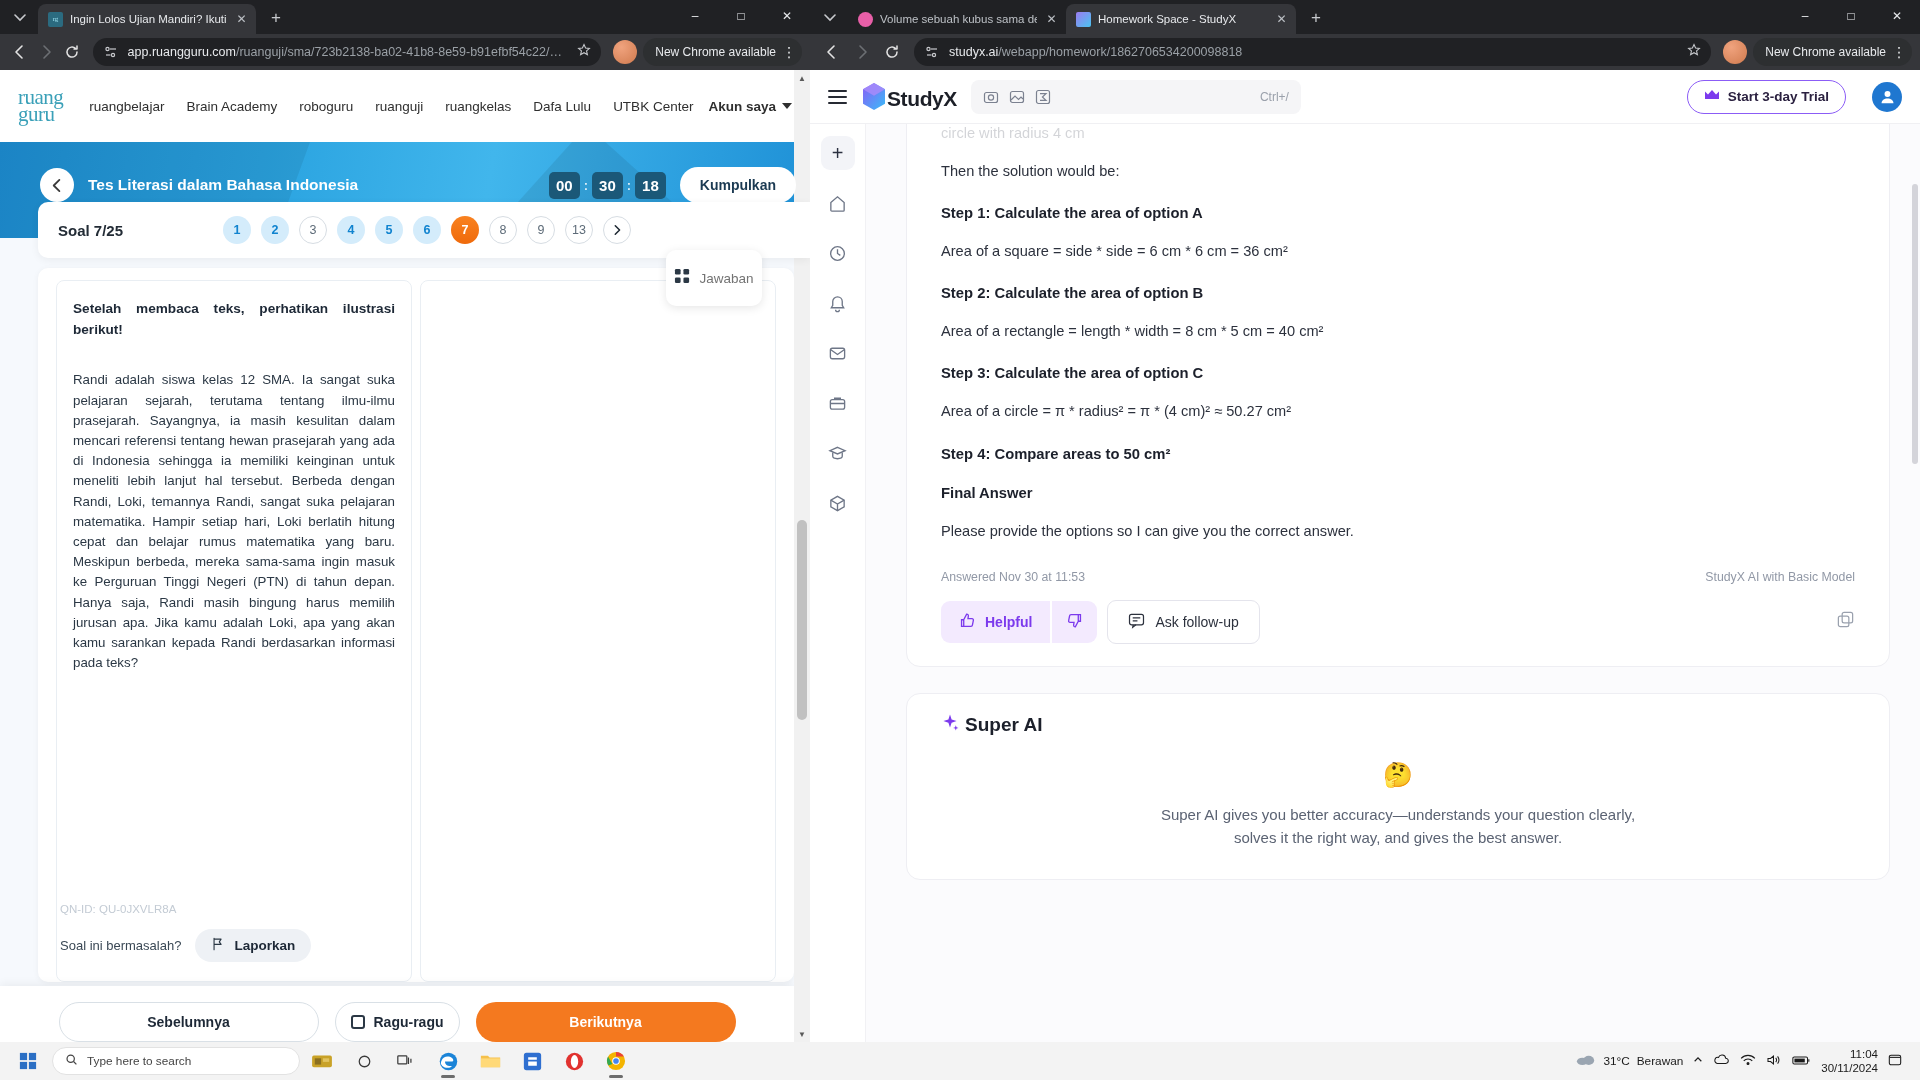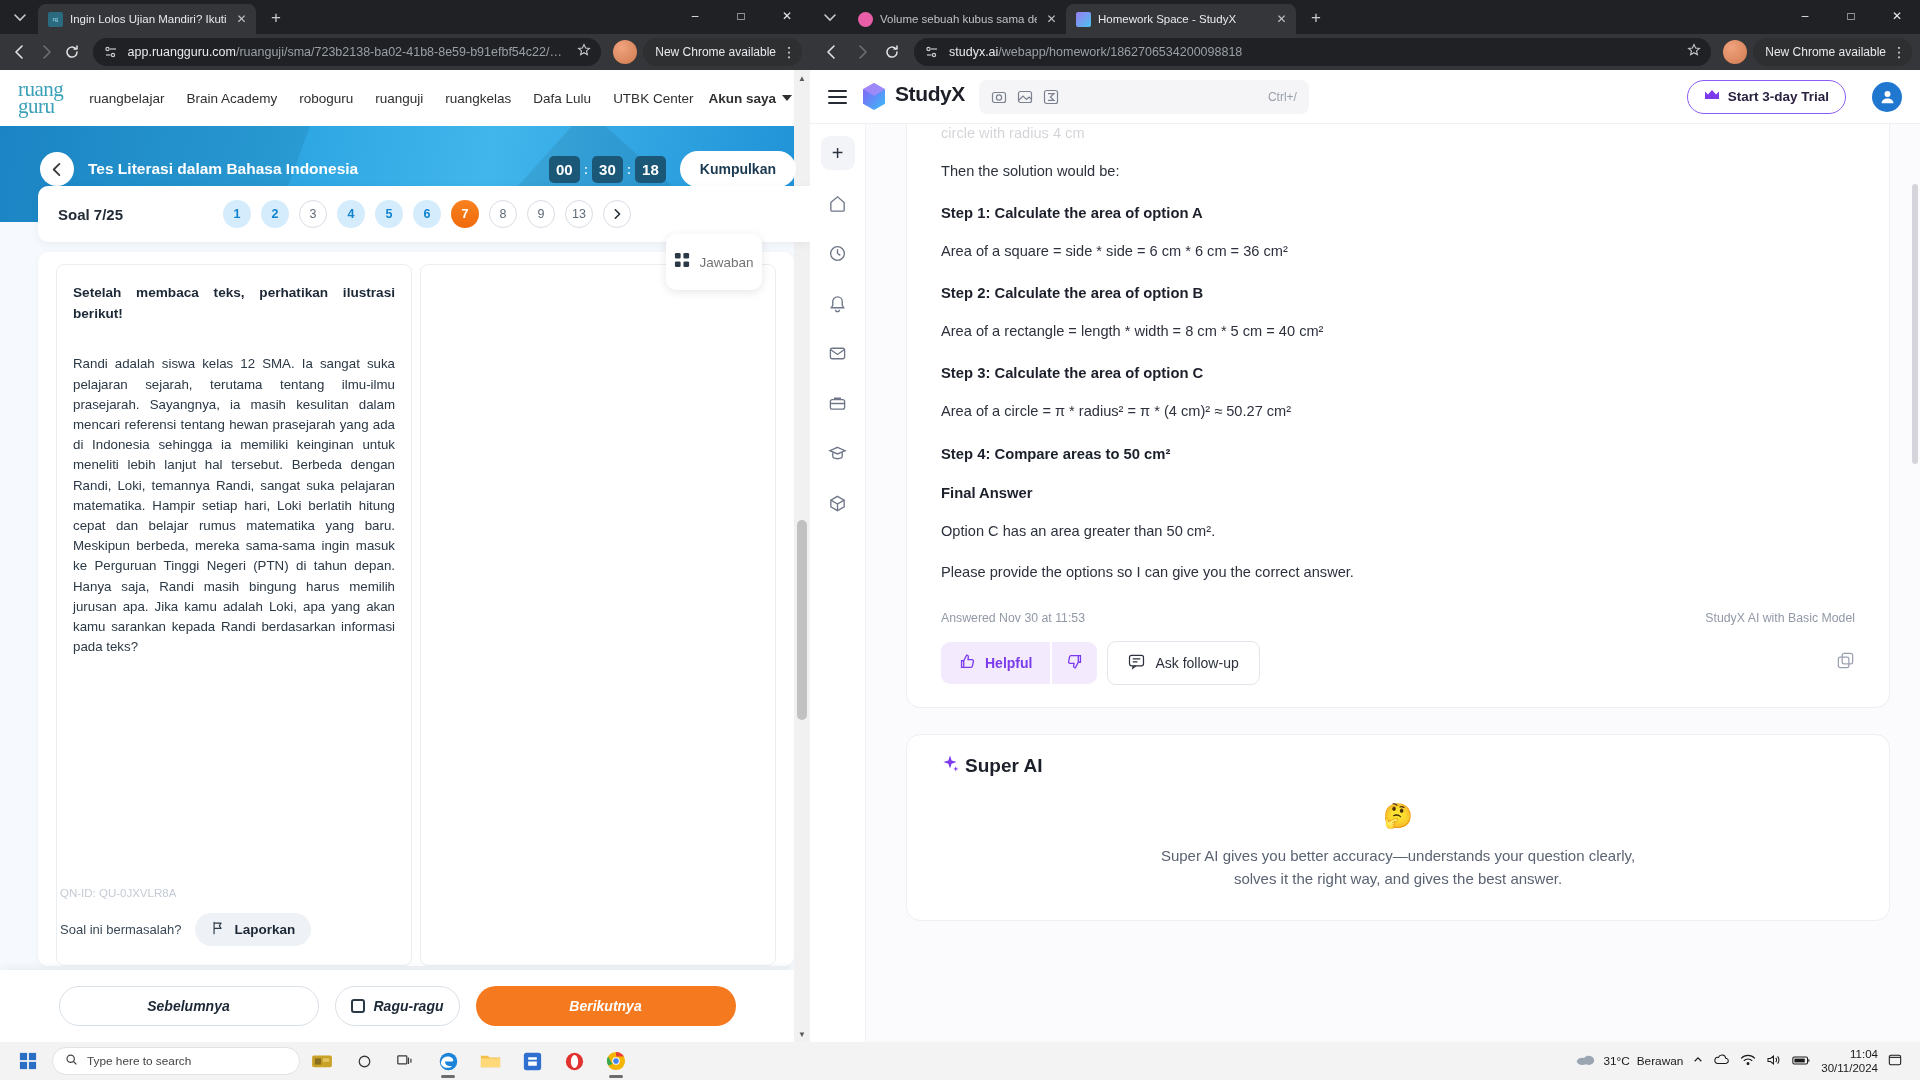--- a/index.html
+++ b/index.html
@@ -43,21 +43,21 @@
   .urlbox .urltext { font-size: 12.5px; color: #9aa0a6; white-space: nowrap; overflow: hidden; text-overflow: ellipsis; }
   .urlbox .urltext b { color: #e8eaed; font-weight: 400; }
   .urlbox .star { margin-left: auto; color: #c8cace; flex: 0 0 14px; }
   .avatarb { width: 24px; height: 24px; border-radius: 50%; background: radial-gradient(circle at 35% 30%, #f0a37e, #d07a4e); flex: 0 0 24px; margin: 0 4px;}
   .newchrome { height: 28px; border-radius: 14px; background: #2d2f31; display:flex; align-items:center; gap:6px; padding: 0 6px 0 12px; font-size: 12px; color: #e8eaed; white-space: nowrap;}
   .kebab { color: #e8eaed; font-size: 14px; line-height: 1; letter-spacing: 0; }
 
   .viewport { position: absolute; left: 0; right: 0; top: 70px; bottom: 0; background: #fff; overflow: hidden; }
 
   
-  .rg-nav { height: 56px; background: #fff; display: flex; align-items: center; padding: 0 18px; gap: 0px; }
+  .rg-nav { height: 72px; background: #fff; display: flex; align-items: center; padding: 0 18px; gap: 0px; }
   .rg-logo { font-size: 21px; line-height: 0.82; color: #3aa0b8; font-family: "Liberation Serif", serif; letter-spacing: -0.5px; margin-right: 26px;}
   .rg-logo span { display: block; }
   .rg-links { display: flex; align-items: center; gap: 22px; font-size: 13.5px; color: #2f2f2f; }
   .rg-account { margin-left: auto; display: flex; align-items: center; gap: 6px; font-size: 13.5px; color: #2f2f2f; font-weight: 600; }
   .caret { width: 0; height: 0; border-left: 5px solid transparent; border-right: 5px solid transparent; border-top: 6px solid #2f2f2f; }
 
   .rg-hero {
     position: relative; height: 96px;
     background: linear-gradient(100deg,#1e8fd4 0%, #2aa3e0 32%, #41b6ec 60%, #1e90d6 100%);
     overflow: hidden;
@@ -87,36 +87,36 @@
 
   .qscroll { position:absolute; left:38px; right:16px; top:30px; bottom:76px; background:#fff; border-radius:10px; overflow:hidden; box-shadow: 0 1px 6px rgba(0,0,0,.05);}
   .qcols { display:flex; padding: 12px 18px 0 18px; gap: 8px; height: 100%;}
   .qcol { flex: 1 1 50%; border:1px solid #e9eef3; border-radius:8px; padding: 18px 16px; font-size:13.3px; color:#2b3845; line-height:1.52; }
   .qcol.left { text-align: justify; }
   .qcol h4 { font-size:13.6px; font-weight:700; color:#1d2836; margin-bottom: 30px; text-align: justify; }
   .qnid { font-size:11.5px; color:#c3cbd4; padding: 8px 0 0 22px; }
   .reportrow { display:flex; align-items:center; gap: 14px; padding: 14px 0 0 22px; font-size:13px; color:#3a4855;text-align:right;}
   .reportbtn { background:#eef1f5; border-radius:20px; padding: 8px 16px; display:flex; align-items:center; gap:9px; font-weight:700; font-size:13.5px; color:#1d2836;}
 
-  .rg-footer { position:absolute; left:0; right:16px; bottom:0; height:72px; background:#fff; display:flex; align-items:center; justify-content:center; gap:16px; box-shadow: 0 -2px 9px rgba(0,0,0,.06); font-style: italic;}
+  .rg-footer { position:absolute; left:0; right:16px; bottom:0; height:72px; background:#fff; display:flex; align-items:center; justify-content:center; gap:16px; box-shadow: 0 -2px 9px rgba(0,0,0,.06);}
   .fbtn { height:40px; border-radius:22px; display:flex; align-items:center; justify-content:center; font-size:14px; font-weight:600;}
   .fbtn.ghost { width: 260px; border:1px solid #d9e0e6; color:#1d2836; }
   .fbtn.ragu { width: 125px; border:1px solid #d9e0e6; color:#1d2836; gap:9px; }
   .ragubox { width:14px; height:14px; border:2px solid #2b3845; border-radius:3px; }
   .fbtn.primary { width: 260px; background:#f4791f; color:#fff; font-weight:700;}
 
   .rg-scrollbar { position:absolute; right:0; top:0; width:16px; bottom:0; background:#f1f1f1; }
   .rg-scrollbar .thumb { position:absolute; left:3px; width:10px; border-radius:5px; background:#c1c1c1; top: 450px; height: 200px;}
   .sb-arrow { position:absolute; left:0; width:16px; height:16px; display:flex; align-items:center; justify-content:center; color:#5a5a5a; font-size:8px;}
 
   
   .sx-top { height: 54px; background:#fff; display:flex; align-items:center; padding: 0 18px; gap: 14px; border-bottom:1px solid #f0f0f3; }
   .burger { display:flex; flex-direction:column; gap:4px; width:19px; }
   .burger i { display:block; height:2px; background:#262a33; border-radius:2px;}
-  .sx-brand { display:flex; align-items:flex-start; gap:8px; }
+  .sx-brand { display:flex; align-items:flex-end; }
   .sx-cube { width:26px; height:29px; }
   .sx-name { font-size:21px; font-weight:700; color:#1c1f27; letter-spacing:-0.4px;}
   .sx-search { flex:1 1 auto; max-width: 330px; height:34px; background:#f5f5f7; border-radius:8px; display:flex; align-items:center; padding: 0 12px; gap:10px;}
   .sx-search .ic { width:16px; height:16px; color:#7b8190; }
   .sx-search .kbd { margin-left:auto; font-size:12px; color:#9aa0ab;}
   .sx-trial { margin-left:auto; height:34px; border:1.5px solid #8b5cf6; border-radius:20px; display:flex; align-items:center; gap:8px; padding: 0 16px; font-size:13.5px; font-weight:600; color:#2b2140;}
   .sx-avatar { width:30px; height:30px; border-radius:50%; background:#1f77d0; margin-left:12px; display:flex; align-items:center; justify-content:center; color:#fff;}
 
   .sx-main { display:flex; height: calc(100% - 54px); background:#fbfbfd;}
   .sx-rail { width: 56px; flex: 0 0 56px; background:#fff; display:flex; flex-direction:column; align-items:center; padding-top:12px; gap:16px; border-right:1px solid #f1f1f4;}
@@ -501,21 +501,20 @@
             <div class="sx-fade">circle with radius 4 cm</div>
             <div class="sx-p">Then the solution would be:</div>
             <div class="sx-h">Step 1: Calculate the area of option A</div>
             <div class="sx-p">Area of a square = side * side = 6 cm * 6 cm = 36 cm²</div>
             <div class="sx-h">Step 2: Calculate the area of option B</div>
             <div class="sx-p">Area of a rectangle = length * width = 8 cm * 5 cm = 40 cm²</div>
             <div class="sx-h">Step 3: Calculate the area of option C</div>
             <div class="sx-p">Area of a circle = π * radius² = π * (4 cm)² ≈ 50.27 cm²</div>
             <div class="sx-h">Step 4: Compare areas to 50 cm²</div>
             <div class="sx-h">Final Answer</div>
-            <div class="sx-p">Option C has an area greater than 50 cm².</div>
             <div class="sx-p">Please provide the options so I can give you the correct answer.</div>
 
             <div class="sx-meta">
               <span>Answered Nov 30 at 11:53</span>
               <span class="right">StudyX AI with Basic Model</span>
             </div>
 
             <div class="sx-actions">
               <div class="helpful">
                 <div class="seg">

